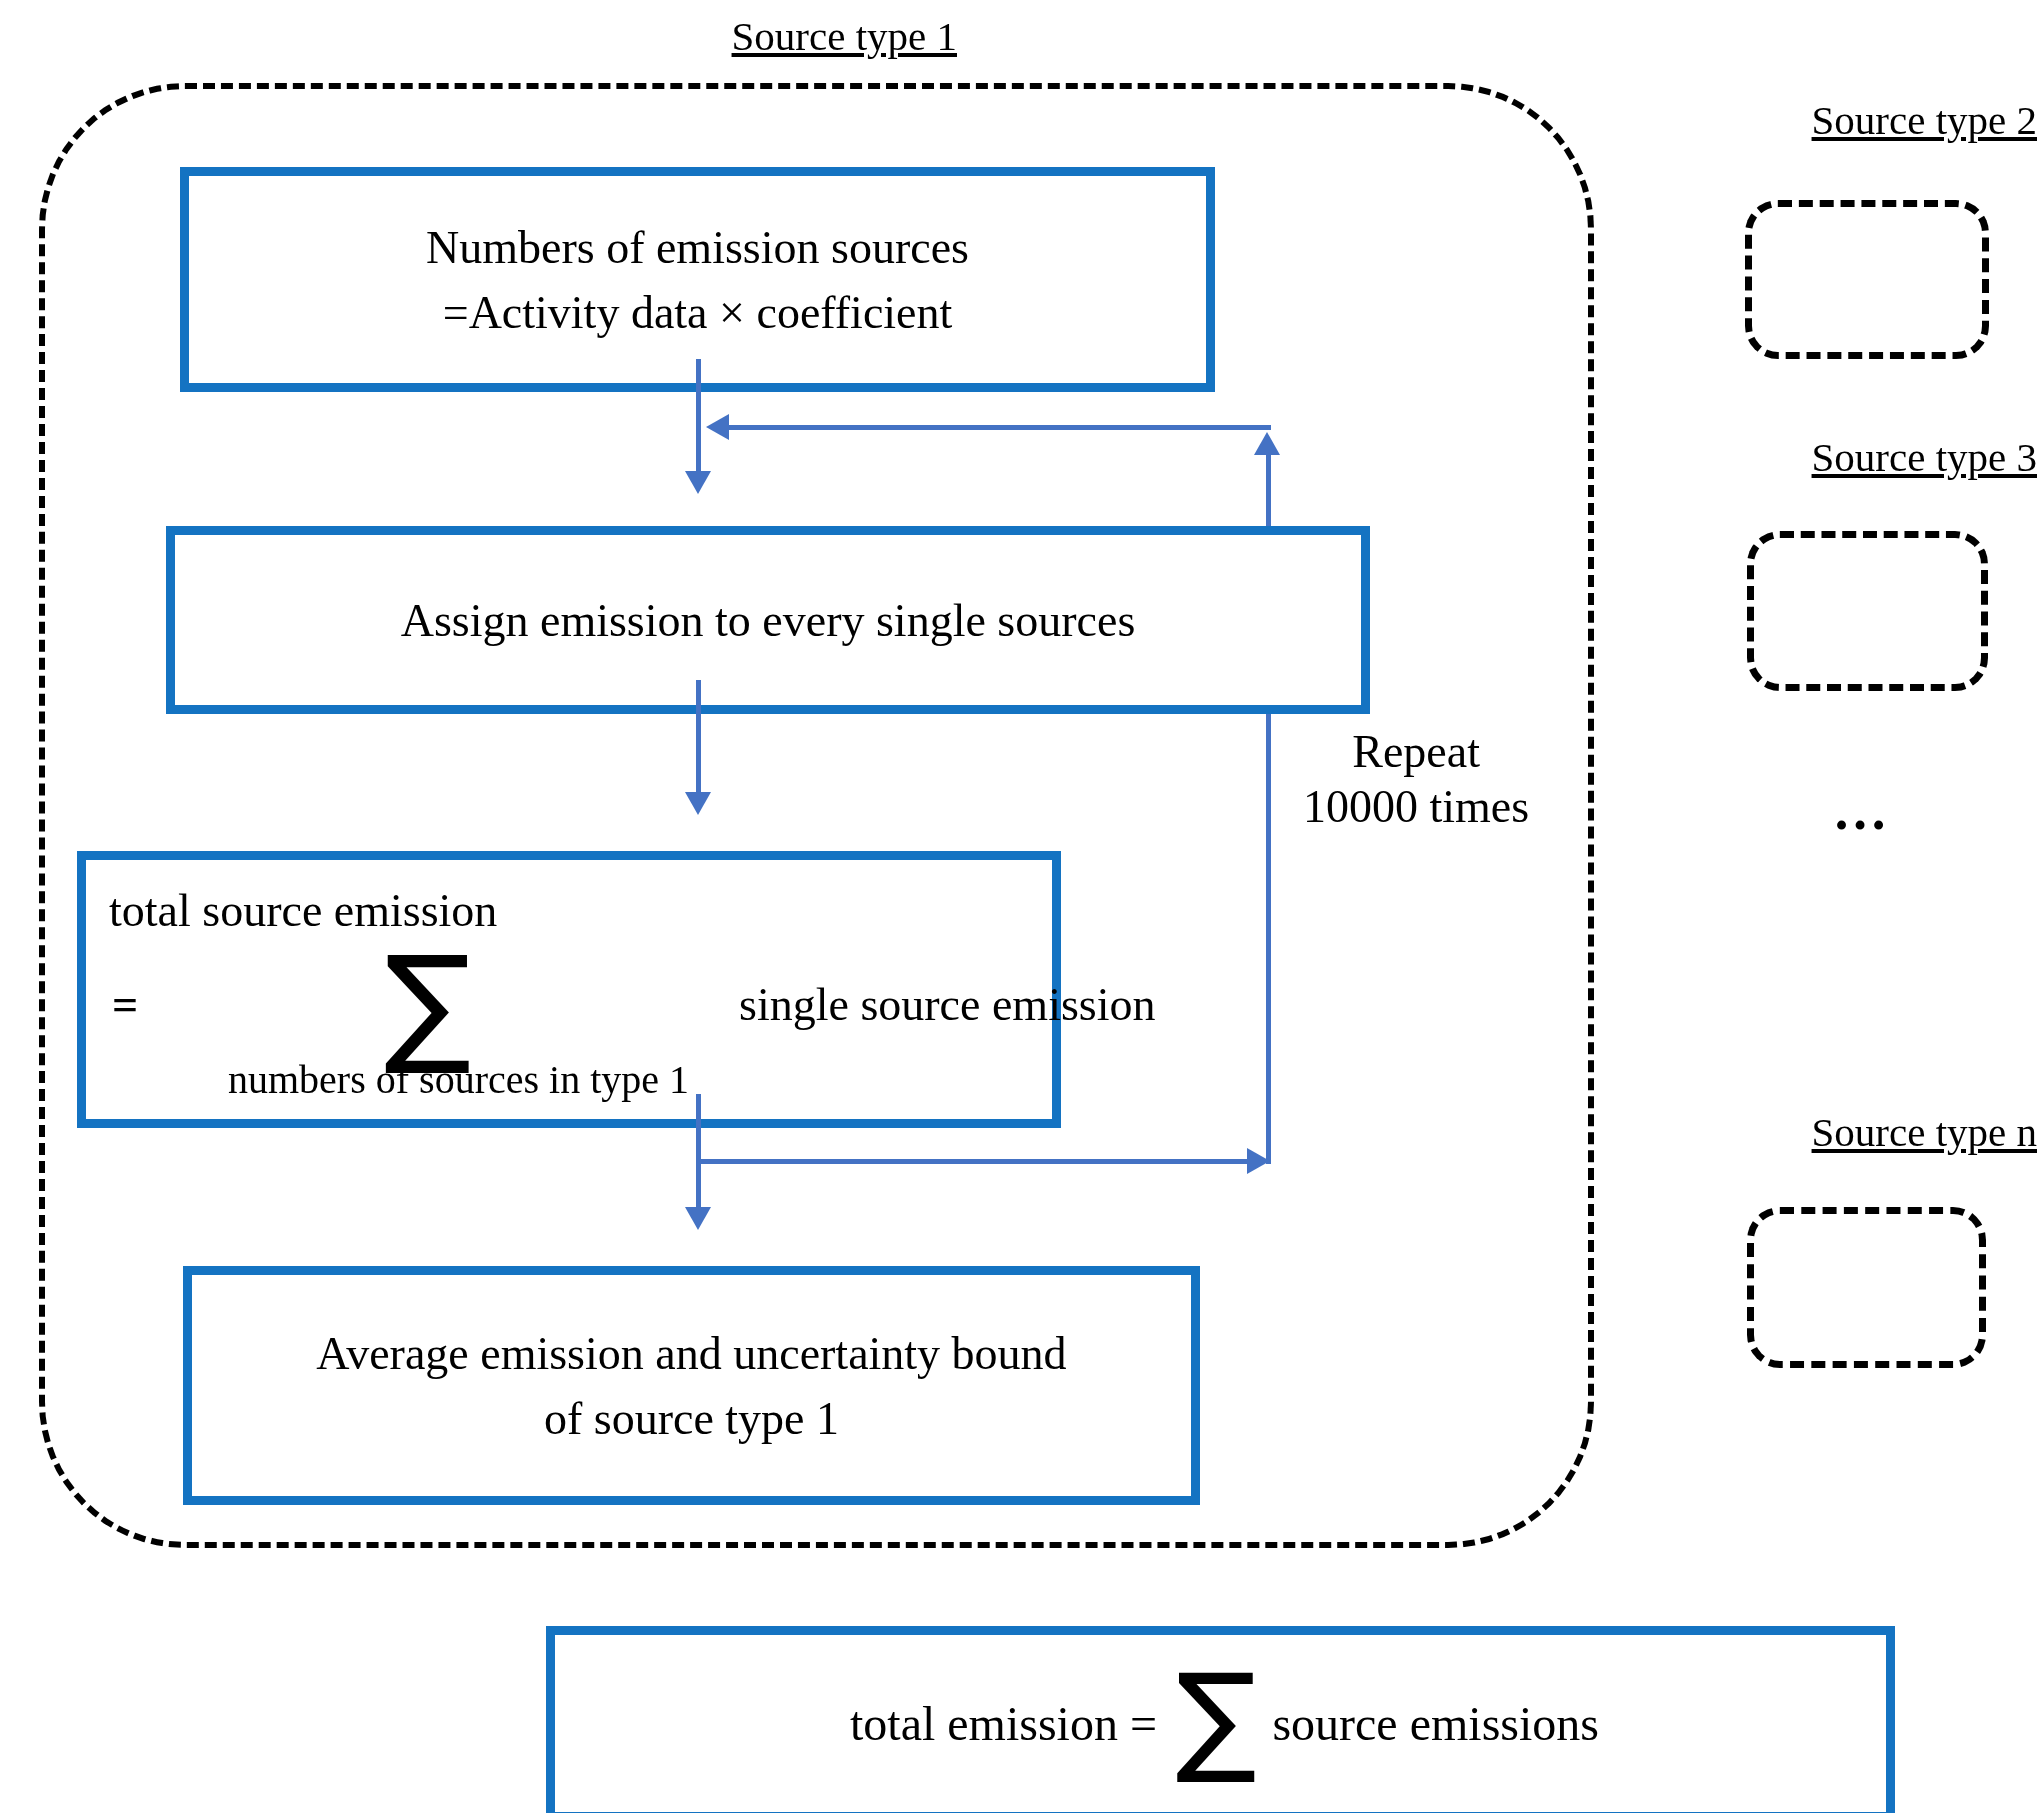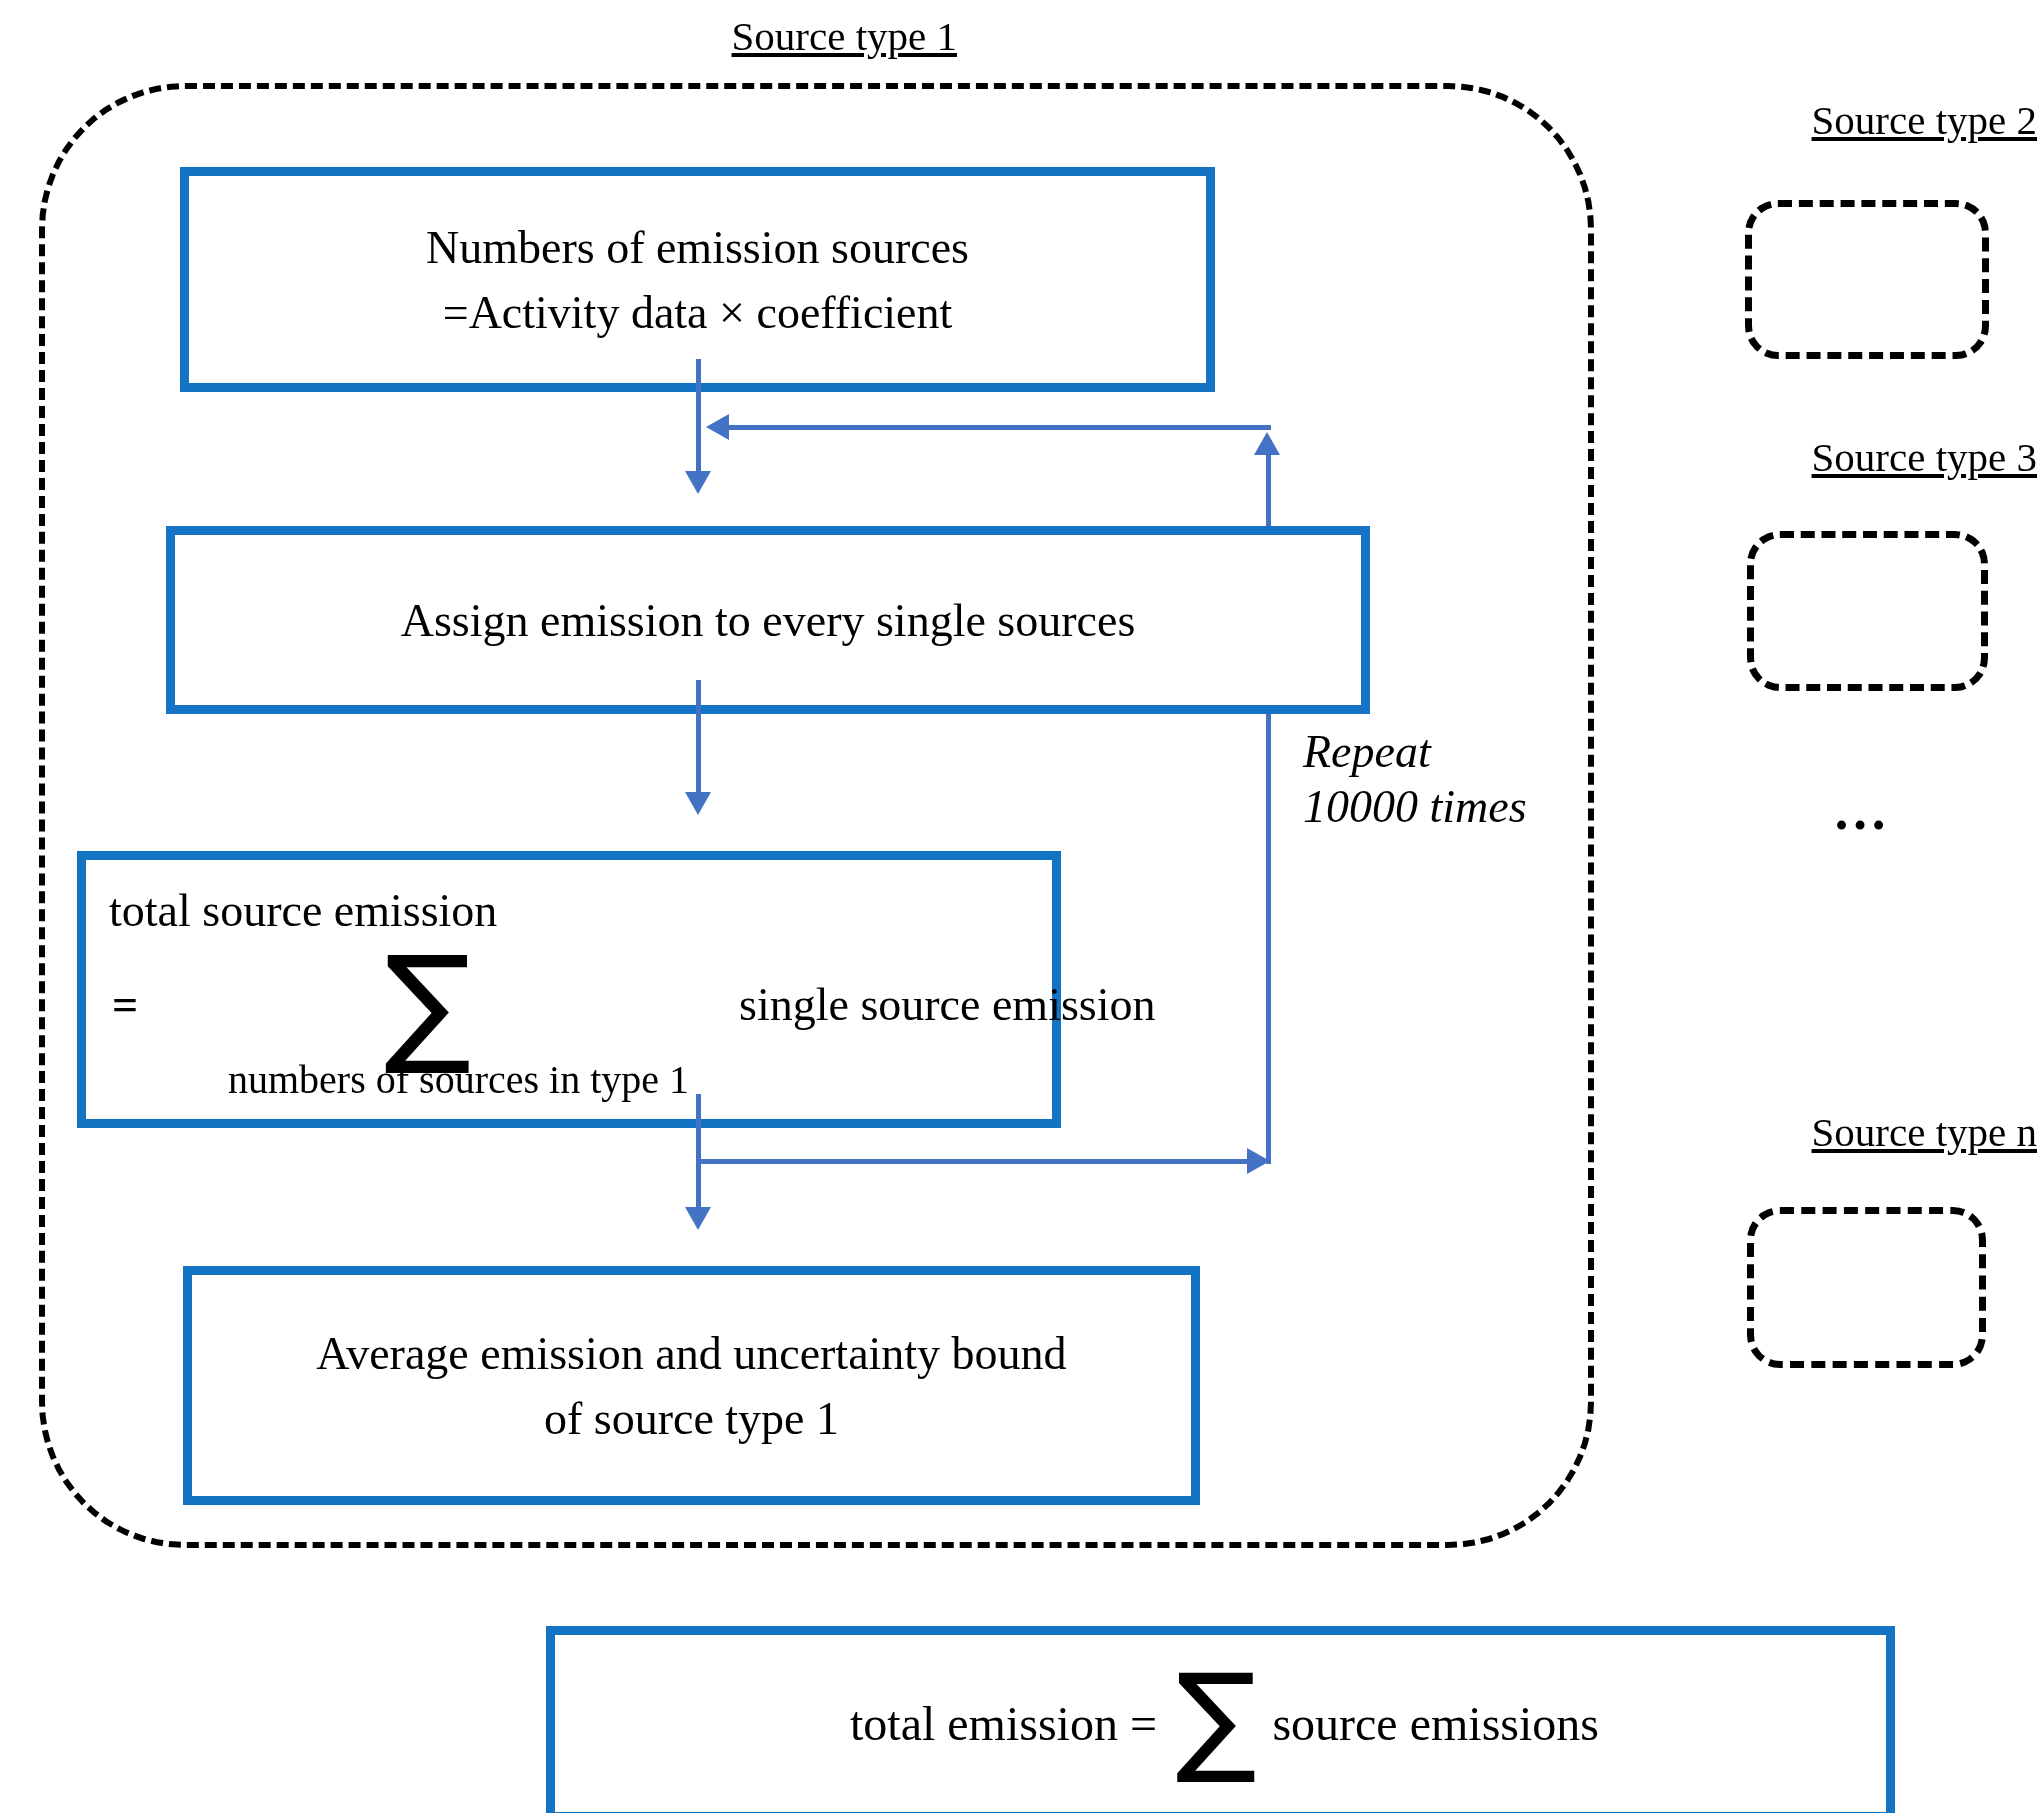--- a/index.html
+++ b/index.html
@@ -35,21 +35,21 @@
   .ahead.down{border-left:13.8px solid transparent;border-right:13.8px solid transparent;border-top:23px solid #4472c4;}
   .ahead.up{border-left:13.8px solid transparent;border-right:13.8px solid transparent;border-bottom:23px solid #4472c4;}
   .ahead.left{border-top:13.8px solid transparent;border-bottom:13.8px solid transparent;border-right:23px solid #4472c4;}
   .ahead.right{border-top:13.8px solid transparent;border-bottom:13.8px solid transparent;border-left:23px solid #4472c4;}
   .sigma{
     font-family:"DejaVu Sans","DejaVu Serif",sans-serif;
     font-weight:400;
   }
   .eqpart{position:absolute;white-space:nowrap;}
   .repeat{
-    position:absolute;font-size:46px;line-height:55px;text-align:left;white-space:nowrap;font-style:italic;
+    position:absolute;font-size:46px;line-height:55px;text-align:center;white-space:nowrap;
   }
   .dots{
     position:absolute;font-size:55px;letter-spacing:13.8px;text-align:center;white-space:nowrap;font-weight:bold;
   }
   .bottom-formula{
     display:flex;flex-direction:row;justify-content:center;align-items:center;
     font-size:48px;white-space:nowrap;padding-left:8px;
   }
   .bottom-formula .sigma{font-size:120px;line-height:120px;margin:0 15.5px 0 19px;position:relative;top:-5.2px;}
 </style>

